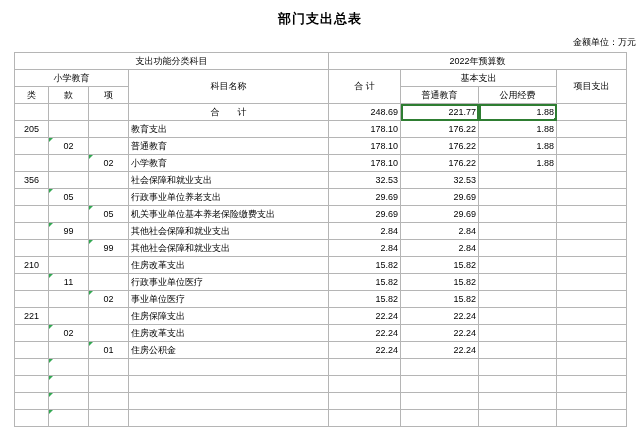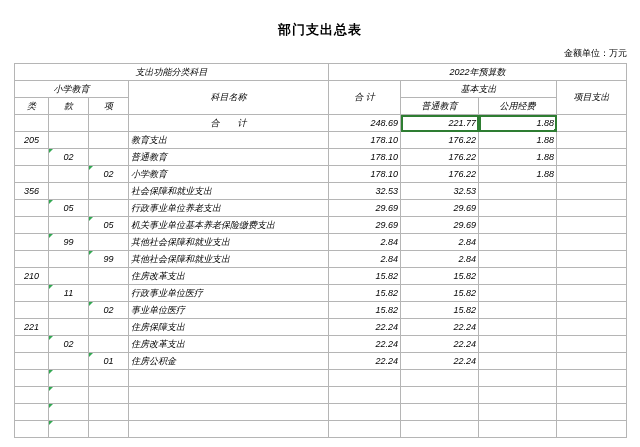--- a/index.html
+++ b/index.html
@@ -13,35 +13,34 @@
     font-family: "Liberation Sans", sans-serif;
     color: #000000;
     overflow: hidden;
     position: relative;
   }
   .page-title {
     text-align: center;
     font-size: 13px;
     font-weight: bold;
     letter-spacing: 1px;
-    margin-top: 21px;
+    margin-top: 10px;
     margin-bottom: 8px;
   }
   .unit-line {
     text-align: right;
     font-size: 9px;
-    padding-right: 13px;
+    padding-right: 4px;
     margin-bottom: 3px;
   }
   table.sheet {
     border-collapse: collapse;
     width: 612px;
     margin: 0 14px;
     table-layout: fixed;
-    font-style: italic;
   }
   table.sheet td, table.sheet th {
     border: 1px solid #b5b5b5;
     font-size: 9px;
     font-weight: normal;
     height: 16px;
     padding: 0 2px;
     overflow: hidden;
     white-space: nowrap;
   }

